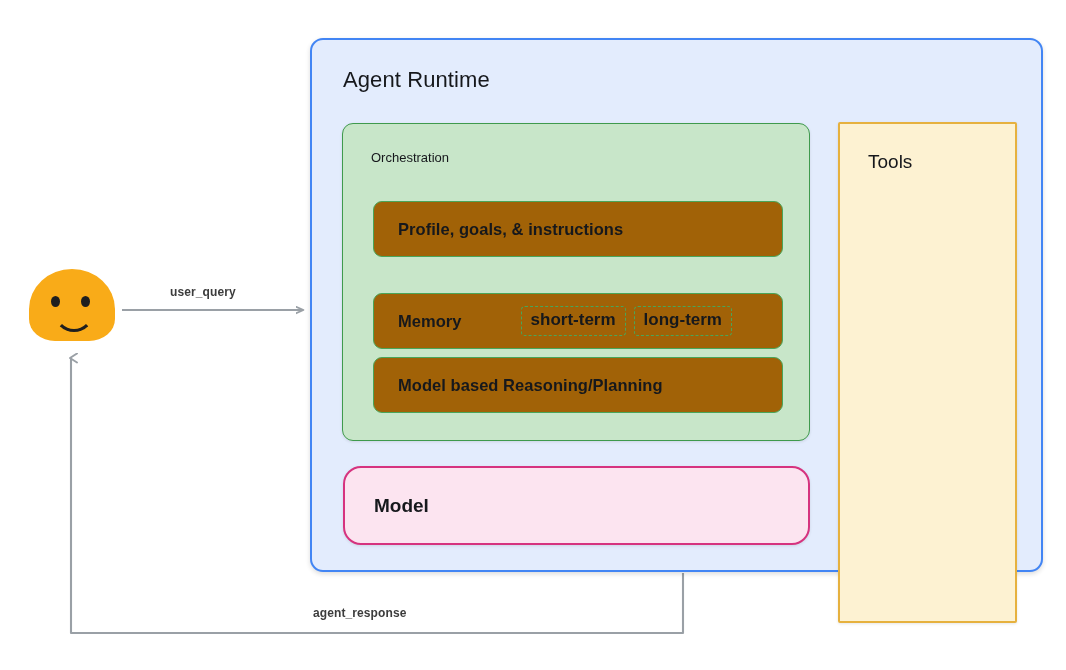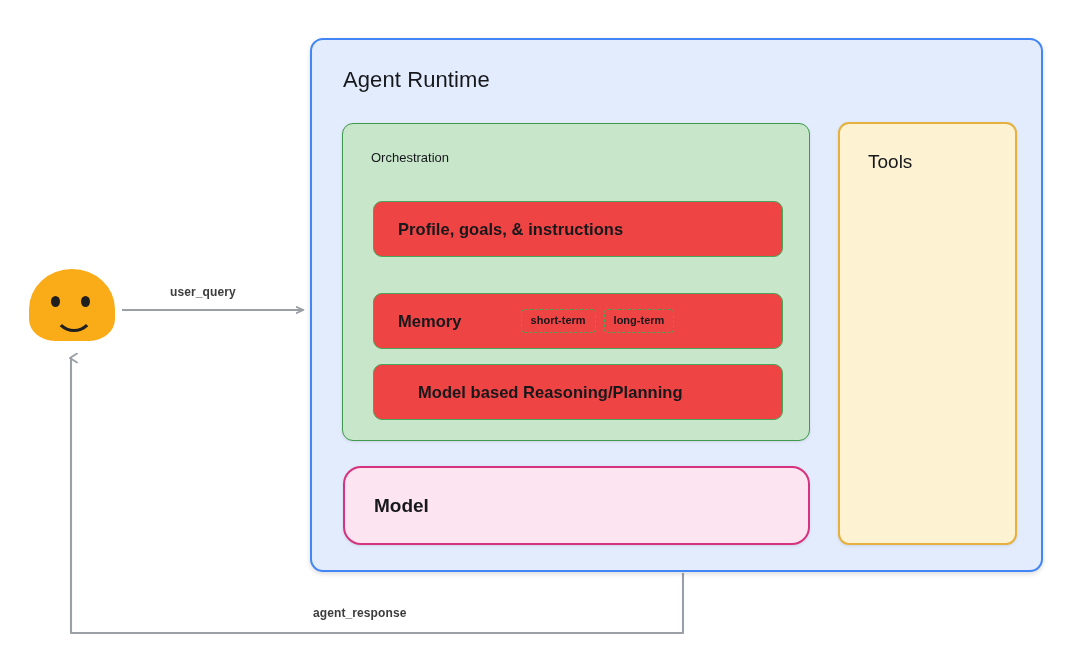--- a/index.html
+++ b/index.html
@@ -125,49 +125,49 @@
     font-weight: 400;
     color: #16181c;
   }
 
   
   .orch-row {
     position: absolute;
     left: 30px;
     width: 410px;
     height: 56px;
-    background: #ef4444;
+    background: #a16207;
     border: 1.6px solid #4aa558;
     border-radius: 9px;
     box-sizing: border-box;
     display: flex;
     align-items: center;
   }
   #row-profile   { top: 77px; }
   #row-memory    { top: 169px; align-items: center; }
-  #row-reasoning { top: 240px; padding-left: 20px; }
+  #row-reasoning { top: 233px; }
 
   .orch-row-label {
     margin-left: 24px;
     font-size: 16.5px;
     font-weight: 700;
     color: #16181c;
     letter-spacing: 0.05px;
   }
 
   .memory-chips {
     display: flex;
     gap: 8px;
     margin-left: 59px;
   }
   .memory-chip {
     border: 1.8px dashed #4aa558;
     border-radius: 4px;
     padding: 4px 9px 5px 9px;
-    font-size: 11px;
+    font-size: 17px;
     font-weight: 700;
     color: #16181c;
     background: transparent;
     line-height: 1.1;
   }
 
   
   .model-box {
     position: absolute;
     left: 31px;
@@ -188,24 +188,24 @@
     font-weight: 700;
     color: #16181c;
   }
 
   
   .tools-box {
     position: absolute;
     left: 526px;
     top: 82px;
     width: 179px;
-    height: 423px;
+    height: 501px;
     background: #fdf2d2;
     border: 2px solid #e6b13e;
-    border-radius: 11px;
+    border-radius: 2px;
     box-sizing: border-box;
     box-shadow: 0 1px 3px rgba(0,0,0,0.10);
   }
   .tools-title {
     position: absolute;
     left: 28px;
     top: 27px;
     font-size: 19px;
     font-weight: 400;
     color: #16181c;

